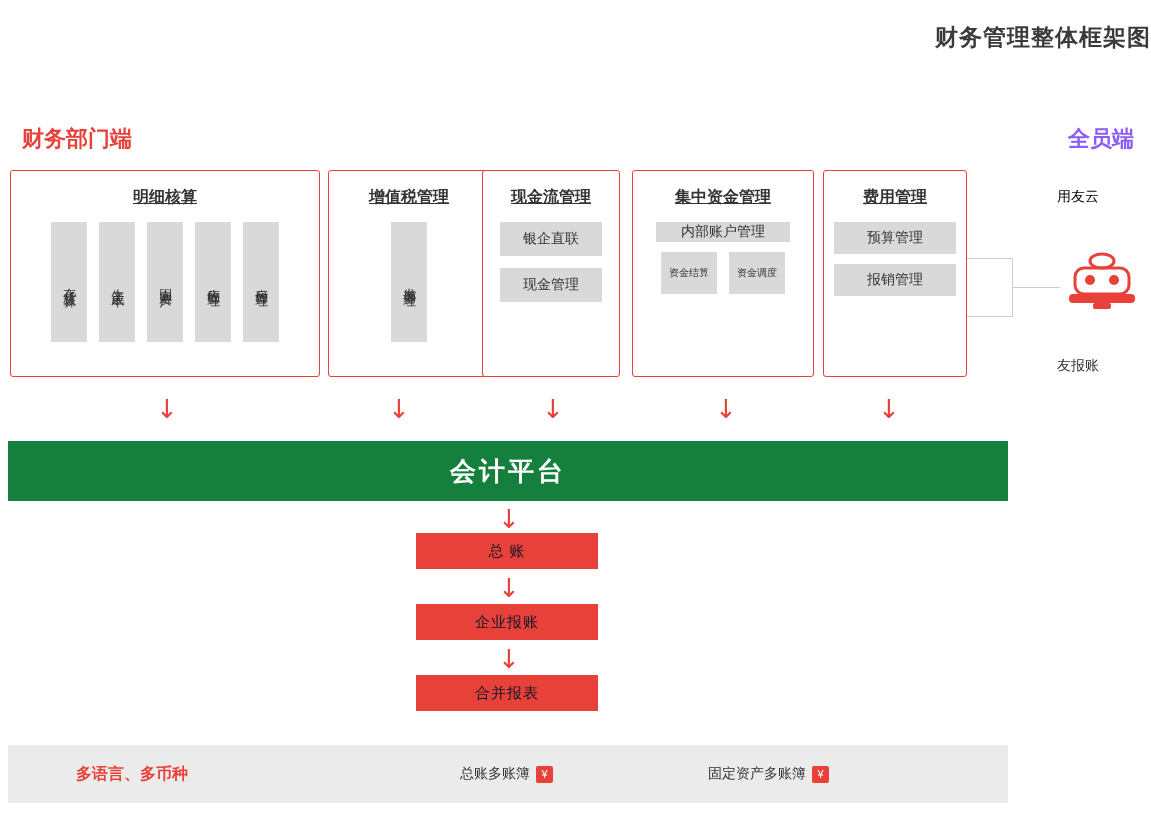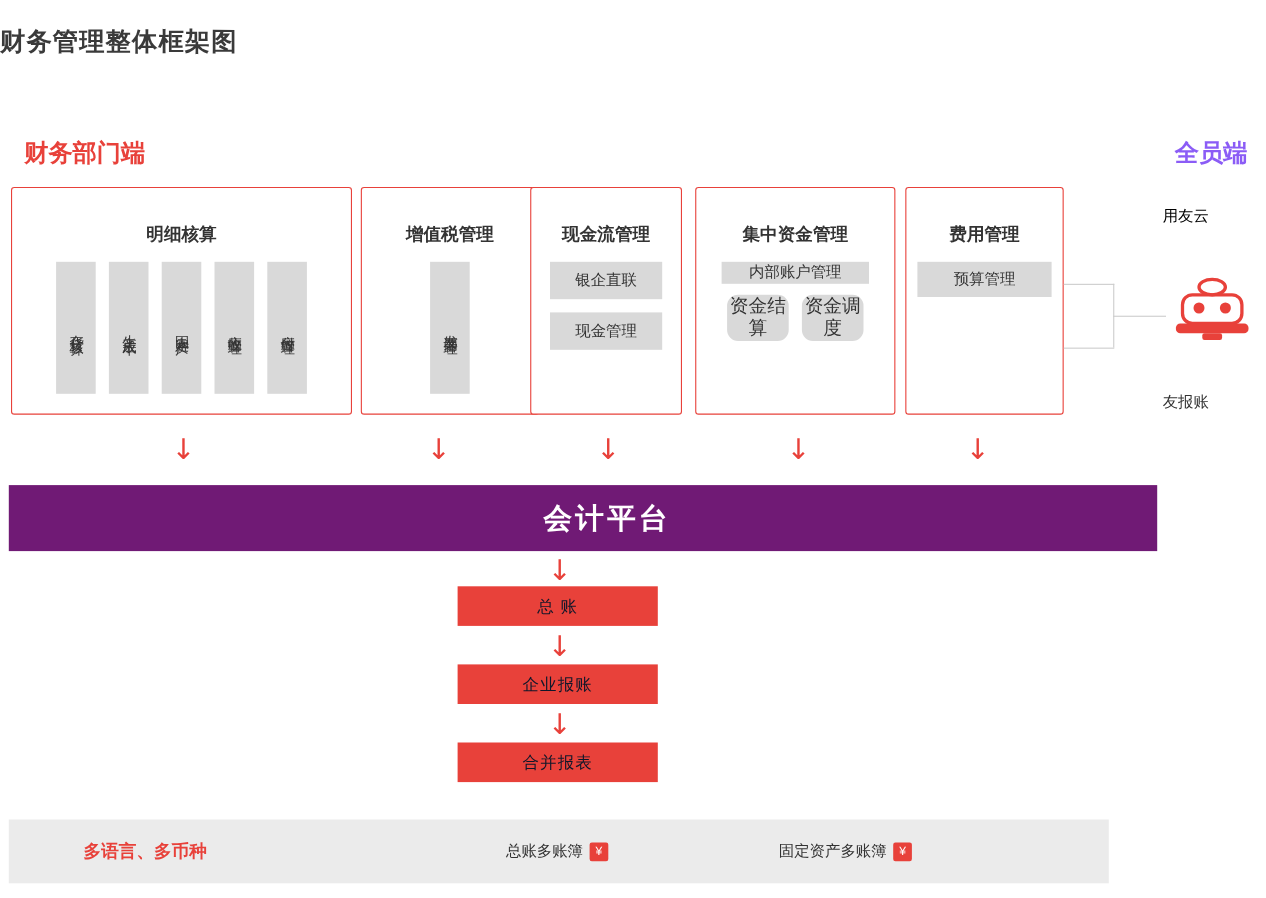--- a/index.html
+++ b/index.html
@@ -13,21 +13,21 @@
     position: relative;
     font-family: "Liberation Sans", sans-serif;
     color: #333333;
     overflow: hidden;
   }
   .title {
     position: absolute;
     top: 22px;
     left: 0;
     width: 1151px;
-    text-align: left;
+    text-align: right;
     font-size: 23px;
     font-weight: bold;
     color: #3a3a3a;
     letter-spacing: 1px;
   }
   .label-left {
     position: absolute;
     top: 124px;
     left: 22px;
     font-size: 22px;
@@ -48,22 +48,23 @@
     border: 1px solid #e8413a;
     border-radius: 3px;
     background: #ffffff;
     box-sizing: border-box;
   }
   .col-title {
     text-align: center;
     font-size: 16px;
     font-weight: bold;
     color: #333;
-    margin-top: 32px;
+    margin-top: 16px;
     margin-bottom: 14px;
+    text-decoration: underline;
   }
   .chip {
     background: #d9d9d9;
     color: #333;
     font-size: 13px;
     text-align: center;
     box-sizing: border-box;
     display: flex;
     align-items: center;
     justify-content: center;
@@ -100,50 +101,48 @@
   }
   .chip-wide2 {
     width: 122px;
     height: 32px;
     margin: 0 auto 10px auto;
     font-size: 14px;
   }
   .chip-half {
     width: 56px;
     height: 42px;
-    font-size: 17px;
+    font-size: 10px;
     line-height: 1.2;
-    border-radius: 10px;
   }
 
   .arrow-down {
     position: absolute;
     width: 18px;
     text-align: center;
     color: #e8413a;
     font-size: 26px;
     line-height: 1;
     font-family: "DejaVu Sans", sans-serif;
   }
 
   .platform {
     position: absolute;
     left: 8px;
     top: 441px;
     width: 1000px;
     height: 60px;
-    background: #701a75;
+    background: #15803d;
     color: #fff;
     font-size: 26px;
     font-weight: bold;
     display: flex;
     align-items: center;
     justify-content: center;
     letter-spacing: 3px;
-    padding-left: 44px;
   }
   .redbox {
     position: absolute;
     left: 416px;
     width: 182px;
     height: 36px;
     background: #e8413a;
     color: #0f172a;
     font-size: 15px;
     display: flex;
@@ -265,20 +264,21 @@
   <div class="chip" style="width:134px;height:20px;margin:0 auto 10px auto;font-size:14px;">内部账户管理</div>
   <div class="vrow">
     <div class="chip chip-half">资金结算</div>
     <div class="chip chip-half">资金调度</div>
   </div>
 </div>
 
 <div class="col" id="col5">
   <div class="col-title">费用管理</div>
   <div class="chip chip-wide2">预算管理</div>
+  <div class="chip chip-wide2">报销管理</div>
 </div>
 
 <div class="connector" style="left:967px; top:258px; width:46px; height:0; border-width:0 0 1px 0;"></div>
 <div class="connector" style="left:967px; top:316px; width:46px; height:0; border-width:0 0 1px 0;"></div>
 <div class="connector" style="left:1012px; top:258px; width:0; height:58px; border-width:0 1px 0 0;"></div>
 <div class="connector" style="left:1012px; top:287px; width:48px; height:0; border-width:0 0 1px 0;"></div>
 
 <div class="cloud-label">用友云</div>
 <div class="app-label">友报账</div>
 <div class="mascot">

